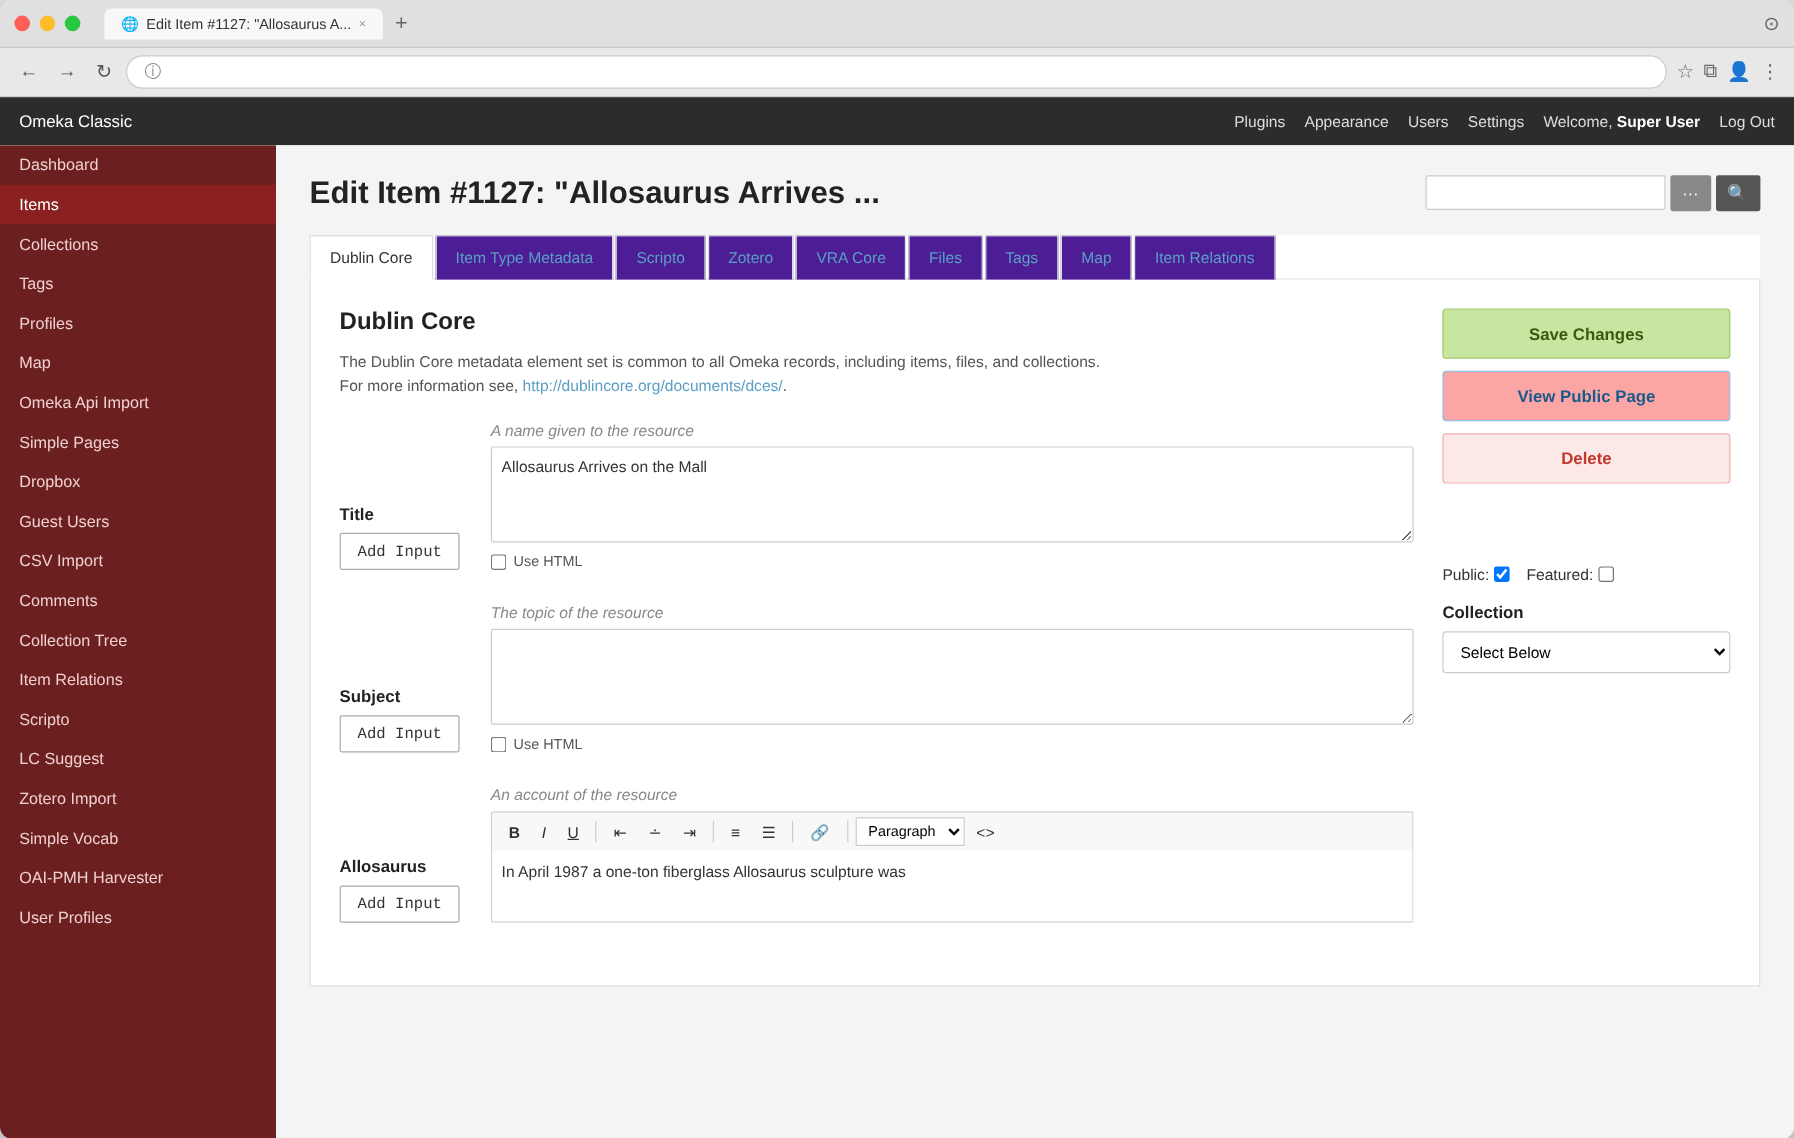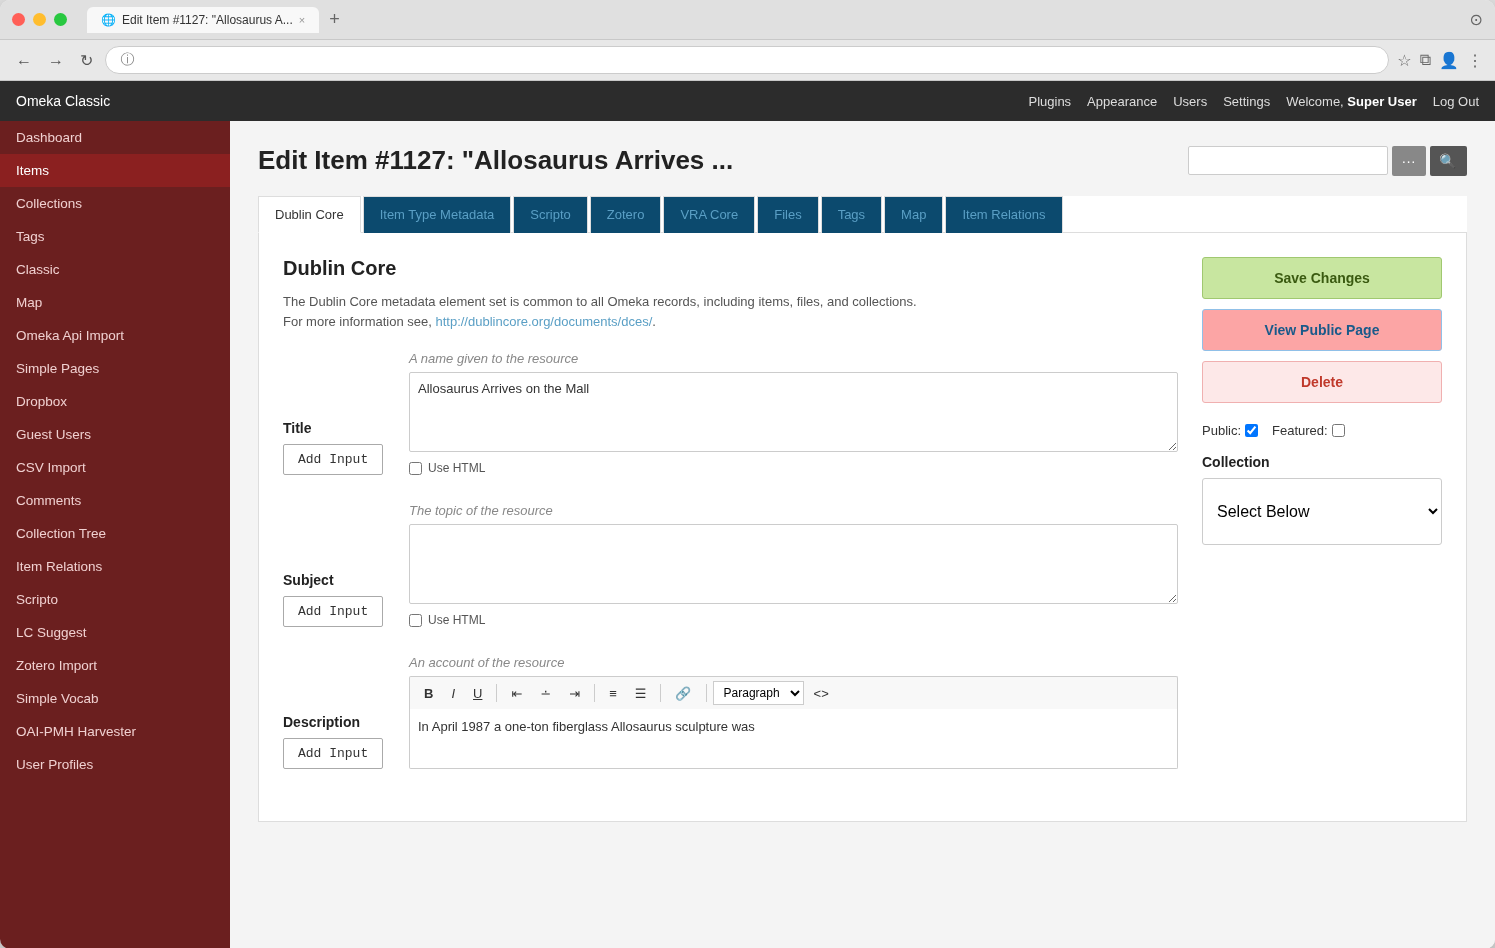--- a/index.html
+++ b/index.html
@@ -177,21 +177,21 @@
       margin-bottom: 0;
       background: white;
     }
     .tab {
       padding: 10px 16px;
       font-size: 13px;
       cursor: pointer;
       color: #5a9fc5;
       border: 1px solid #ddd;
       border-bottom: none;
-      background: #0c4a6e;
+      background: #4c1d95;
       margin-right: 2px;
       margin-bottom: -1px;
       text-decoration: none;
     }
     .tab.active {
       background: white;
       color: #333;
       border-bottom: 1px solid white;
       font-weight: 400;
     }
@@ -308,33 +308,34 @@
       align-items: center;
       gap: 14px;
       margin: 10px 0 16px;
       font-size: 13px;
       color: #333;
     }
     .checkbox-label {
       display: flex;
       align-items: center;
       gap: 4px;
+      margin-top: 48px;
     }
 
     .collection-label {
       font-size: 14px;
       font-weight: 700;
       color: #222;
       margin-bottom: 8px;
     }
     .collection-select {
       width: 100%;
-      padding: 23px 10px;
-      border: 1px solid #ccc;
-      font-size: 16px;
+      padding: 8px 10px;
+      border: 1px solid #ccc;
+      font-size: 13px;
       border-radius: 3px;
       background: white;
       cursor: pointer;
     }
 
     
     .rte-toolbar {
       display: flex;
       align-items: center;
       gap: 2px;
@@ -434,21 +435,21 @@
       </div>
     </div>
 
     <div class="main-layout">
 
       <div class="sidebar">
         <a class="sidebar-item">Dashboard</a>
         <a class="sidebar-item active">Items</a>
         <a class="sidebar-item">Collections</a>
         <a class="sidebar-item">Tags</a>
-        <a class="sidebar-item">Classic</a>
+        <a class="sidebar-item">Profiles</a>
         <a class="sidebar-item">Map</a>
         <a class="sidebar-item">Omeka Api Import</a>
         <a class="sidebar-item">Simple Pages</a>
         <a class="sidebar-item">Dropbox</a>
         <a class="sidebar-item">Guest Users</a>
         <a class="sidebar-item">CSV Import</a>
         <a class="sidebar-item">Comments</a>
         <a class="sidebar-item">Collection Tree</a>
         <a class="sidebar-item">Item Relations</a>
         <a class="sidebar-item">Scripto</a>
@@ -521,21 +522,21 @@
                     <input type="checkbox" style="">
                     <span>Use HTML</span>
                   </div>
                 </div>
               </div>
             </div>
 
             <div class="field-block">
               <div class="field-header">
                 <div style="display:flex; flex-direction:column; align-items:flex-start; gap:8px; min-width:110px;">
-                  <span class="field-name">Description</span>
+                  <span class="field-name">Allosaurus</span>
                   <button class="add-input-btn">Add Input</button>
                 </div>
                 <div class="field-content">
                   <p class="field-placeholder">An account of the resource</p>
 
                   <div class="rte-toolbar">
                     <button class="rte-btn bold">B</button>
                     <button class="rte-btn italic">I</button>
                     <button class="rte-btn underline">U</button>
                     <div class="rte-separator"></div>

